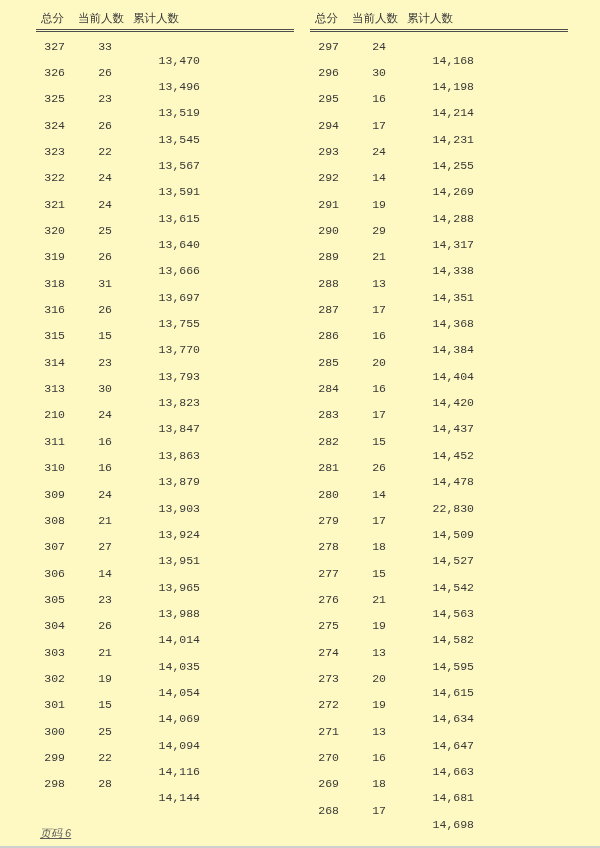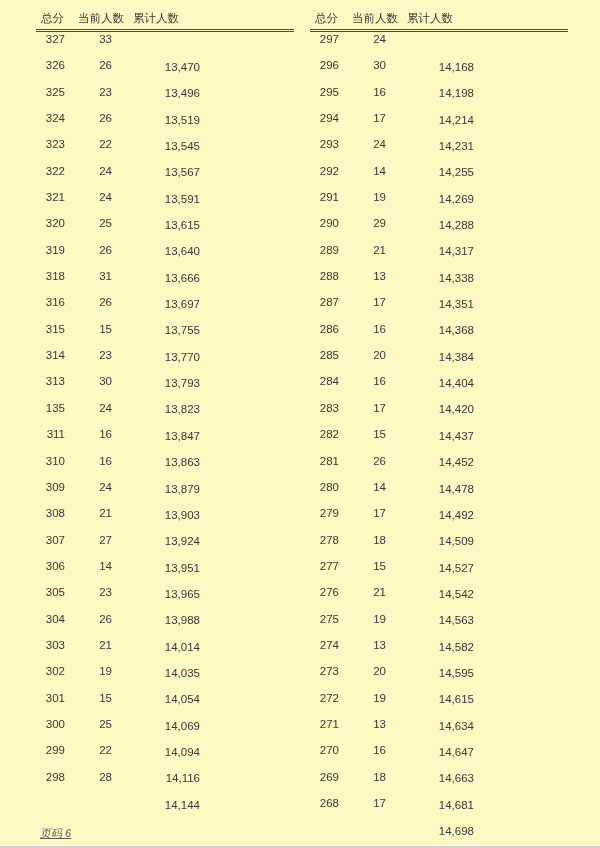--- a/index.html
+++ b/index.html
@@ -38,20 +38,22 @@
   .rule {
     height: 1px;
     border-top: 1px solid #4d4d4d;
     border-bottom: 1px solid #4d4d4d;
   }
 
   .tbody { margin-top: 1px; }
   .row {
     height: 26.35px;
     display: flex;
+    align-items: center;
+    font-family: Liberation Mono, monospace;
   }
   .c {
     display: block;
     font-size: 11.5px;
     color: #383838;
     text-align: right;
     white-space: nowrap;
   }
   .c1 { width: 29px; }
   .c2 { width: 47px; }
@@ -152,21 +154,21 @@
           <span class="c c1">314</span>
           <span class="c c2">23</span>
           <span class="c c3">13,793</span>
         </div>
         <div class="row">
           <span class="c c1">313</span>
           <span class="c c2">30</span>
           <span class="c c3">13,823</span>
         </div>
         <div class="row">
-          <span class="c c1">135</span>
+          <span class="c c1">210</span>
           <span class="c c2">24</span>
           <span class="c c3">13,847</span>
         </div>
         <div class="row">
           <span class="c c1">311</span>
           <span class="c c2">16</span>
           <span class="c c3">13,863</span>
         </div>
         <div class="row">
           <span class="c c1">310</span>
@@ -325,21 +327,21 @@
           <span class="c c3">14,452</span>
         </div>
         <div class="row">
           <span class="c c1">281</span>
           <span class="c c2">26</span>
           <span class="c c3">14,478</span>
         </div>
         <div class="row">
           <span class="c c1">280</span>
           <span class="c c2">14</span>
-          <span class="c c3">14,492</span>
+          <span class="c c3">22,830</span>
         </div>
         <div class="row">
           <span class="c c1">279</span>
           <span class="c c2">17</span>
           <span class="c c3">14,509</span>
         </div>
         <div class="row">
           <span class="c c1">278</span>
           <span class="c c2">18</span>
           <span class="c c3">14,527</span>

